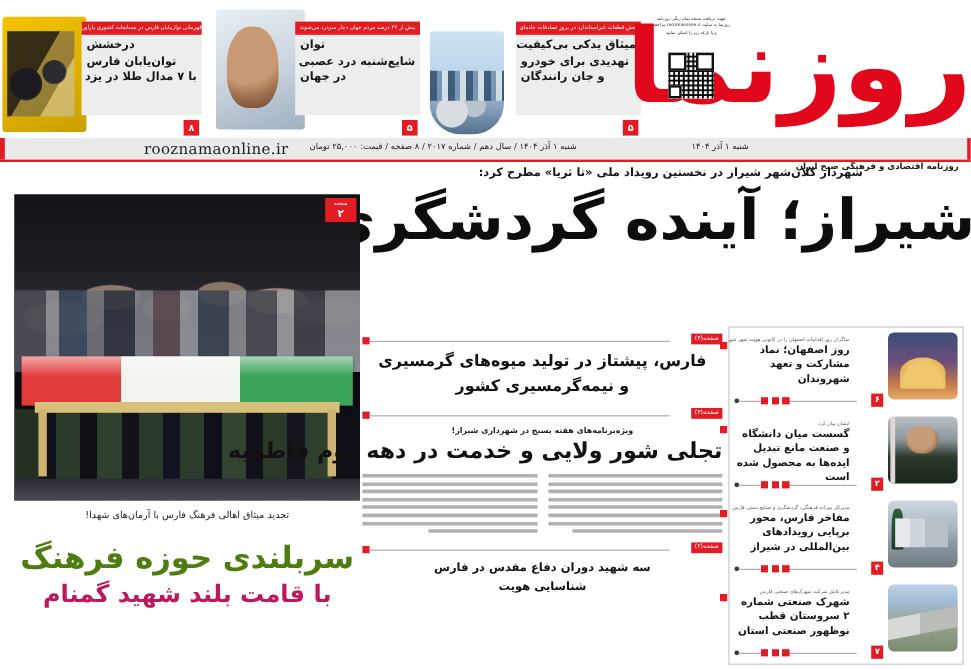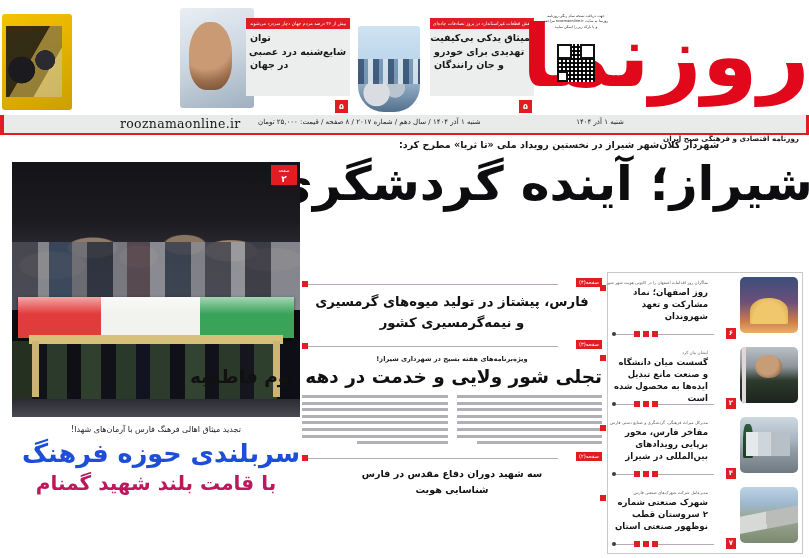--- a/index.html
+++ b/index.html
@@ -145,22 +145,22 @@
   .mp-badge {
     position:absolute; right:3px; top:3px; width:26px; height:20px; background:#e31b23;
     color:#fff; text-align:center; direction: rtl;
   }
   .mp-badge .b1 { font-size: 4.4px; line-height: 7px; padding-top:2px; }
   .mp-badge .b2 { font-size: 9px; font-weight: bold; line-height: 10px; }
 
   
   .leftcol { position: absolute; left: 12px; top: 425px; width: 288px; }
   .leftcol .kicker { font-size: 8px; font-weight: normal; color: #1a1a1a; text-align: center; direction: rtl; white-space: nowrap; }
-  .leftcol .hl { margin-top: 4px; font-size: 25.5px; font-weight: bold; color: #1d4ed8;
-    text-align: right; direction: rtl; line-height: 30px; white-space: nowrap; }
+  .leftcol .hl { margin-top: 16px; font-size: 25.5px; font-weight: bold; color: #4d7c0f;
+    text-align: center; direction: rtl; line-height: 30px; white-space: nowrap; }
   .leftcol .hl2 { font-size: 20px; font-weight: bold; color:#be185d; text-align:center;
     direction: rtl; line-height: 30px; white-space: nowrap; }
 
   
   .center { position: absolute; left: 302px; top: 278px; width: 300px; }
   .sep { position: relative; height: 12px; }
   .sep .line { position:absolute; left: 6px; right: 44px; top: 6px; height:1px; background:#b9a9b6; }
   .sep .sq { position:absolute; left: 0; top: 3px; width: 6px; height: 6px; background:#e31b23; }
   .sep .pg { position:absolute; right: 0; top: 0; background:#e31b23; color:#fff;
     font-size: 5.2px; line-height: 9px; padding: 0 3px; direction: rtl; white-space: nowrap; }
@@ -218,20 +218,29 @@
 <body>
 
 <div class="page">
 
   <div class="topstrip">
 
     <div class="tphoto tp1"></div>
     <div class="tphoto tp2"></div>
     <div class="tphoto tp3"></div>
 
+    <div class="teaser t3">
+      <div class="tband">قهرمانی توان‌یابان فارس در مسابقات کشوری پاراورزشی</div>
+      <div class="tlines">
+        <div class="tl">درخشش</div>
+        <div class="tl">توان‌یابان فارس</div>
+        <div class="tl">با ۷ مدال طلا در یزد</div>
+      </div>
+      <div class="pagebadge">۸</div>
+    </div>
 
     <div class="teaser t2">
       <div class="tband">بیش از ۴۶ درصد مردم جهان دچار سردرد می‌شوند</div>
       <div class="tlines">
         <div class="tl">توان</div>
         <div class="tl">شایع‌شنبه درد عصبی</div>
         <div class="tl">در جهان</div>
       </div>
       <div class="pagebadge">۵</div>
     </div>

